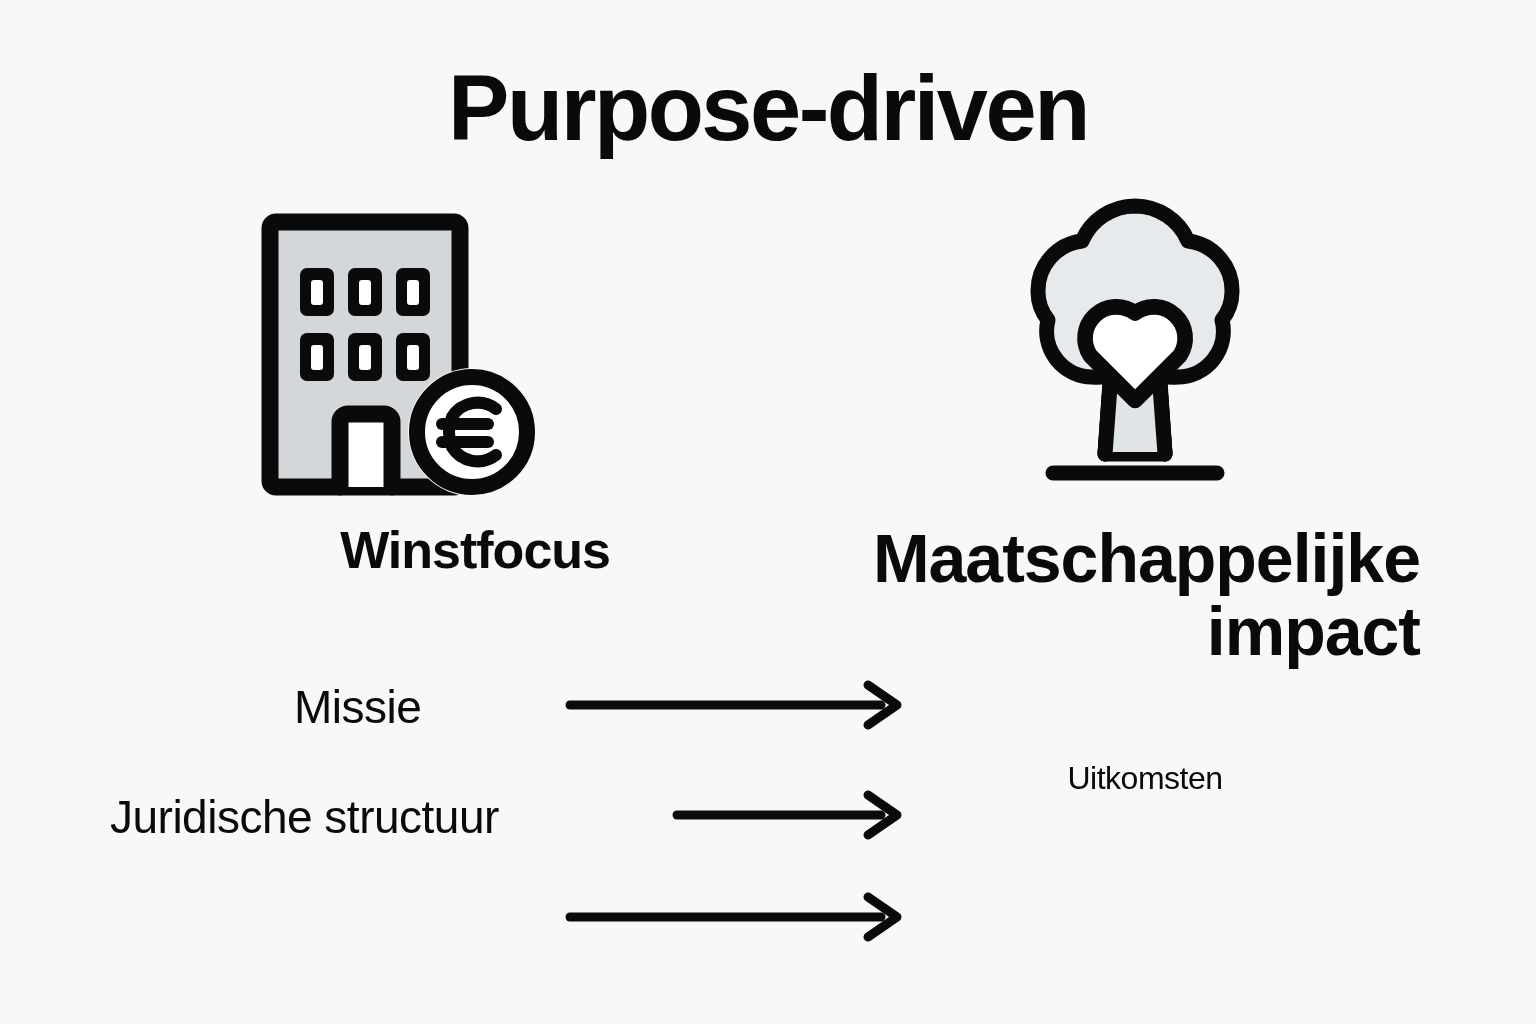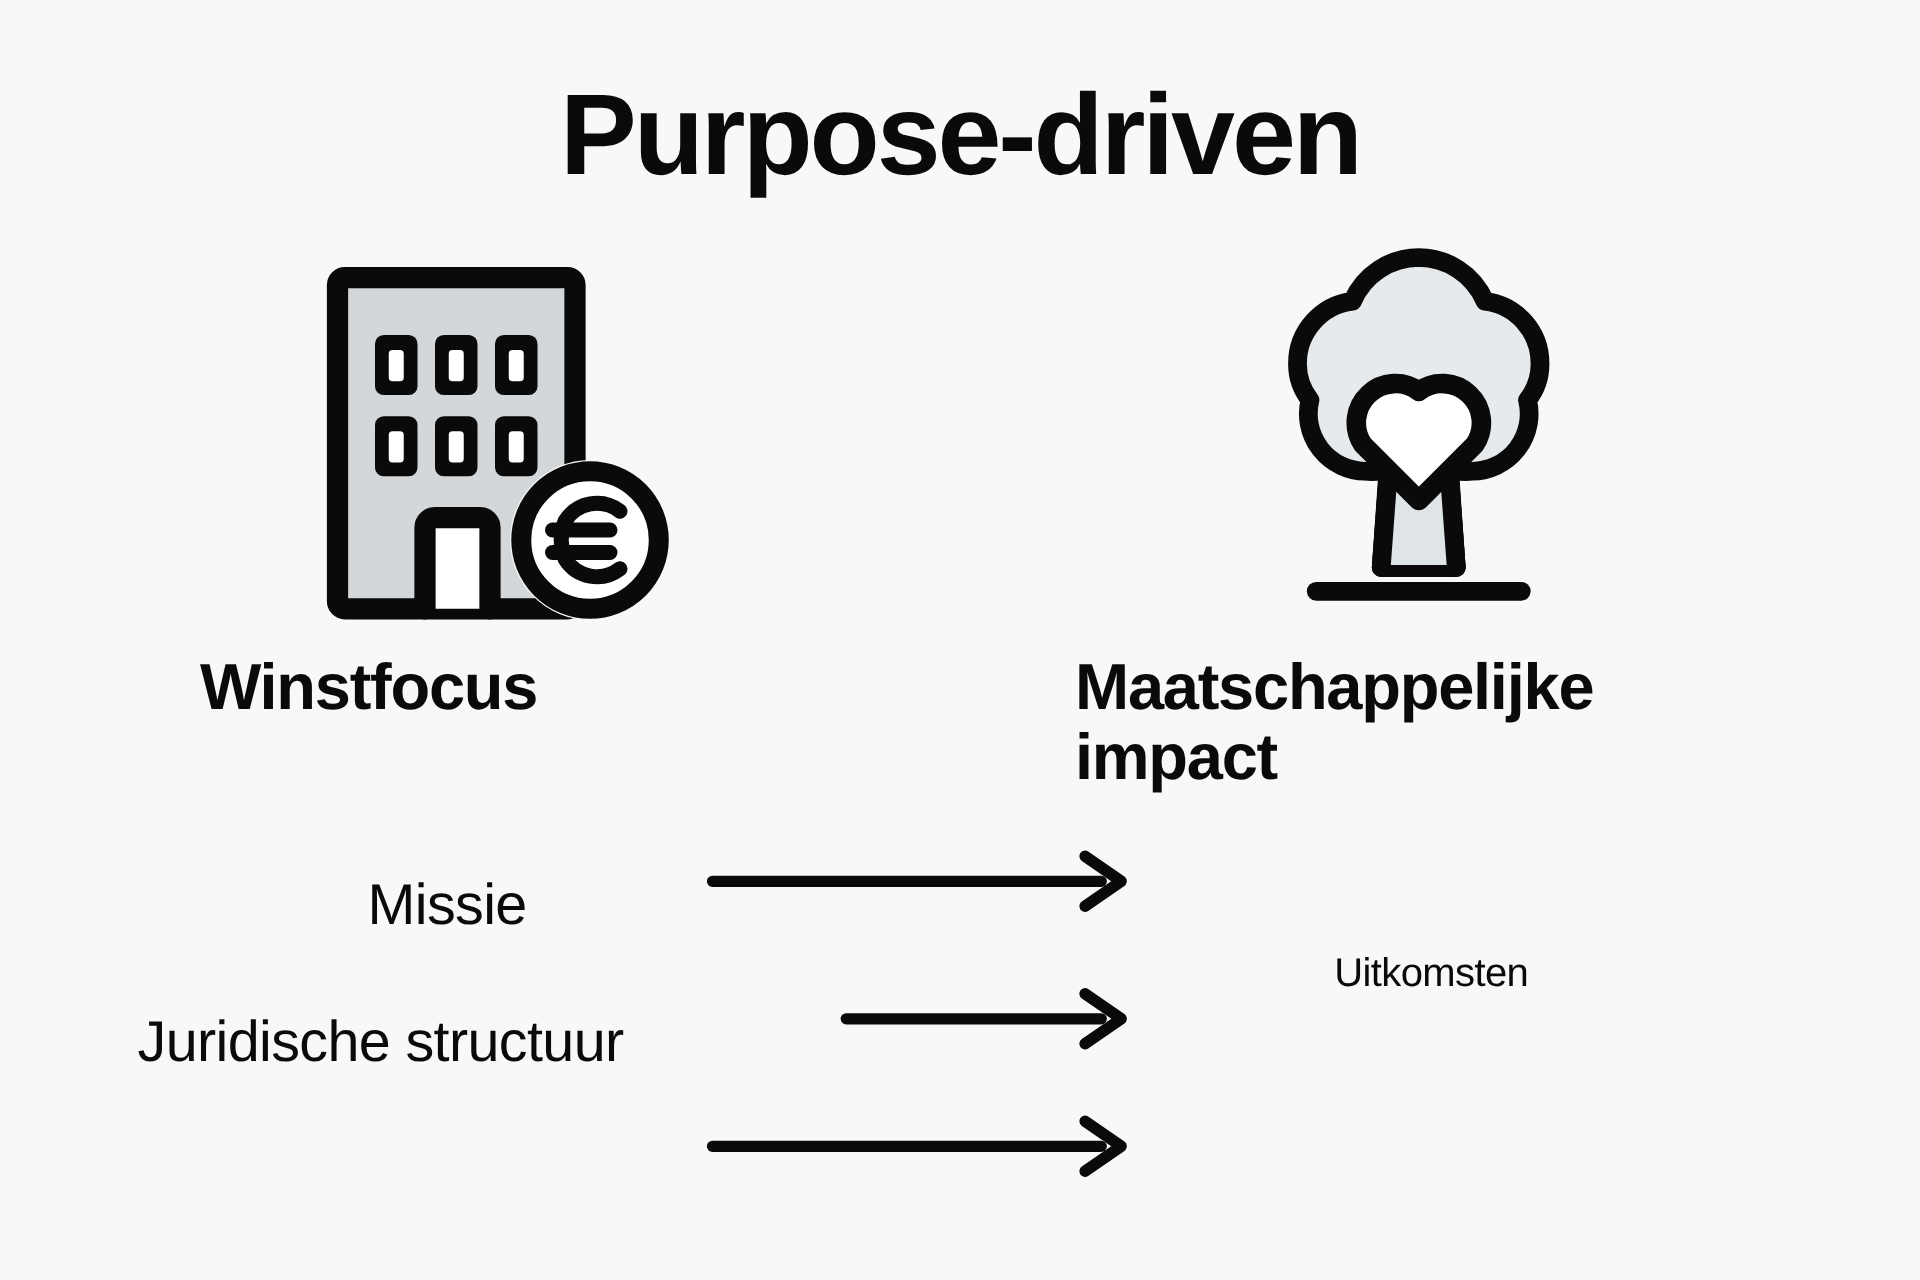--- a/index.html
+++ b/index.html
@@ -52,46 +52,45 @@
     top: 188px;
     width: 300px;
     height: 310px;
   }
 
   
   .caption {
     position: absolute;
     font-weight: 700;
     color: #0a0a0a;
-    text-align: left;
+    text-align: right;
     line-height: 1.08;
     letter-spacing: -1px;
   }
   .caption-left {
     left: 160px;
     top: 522px;
     width: 450px;
     font-size: 52px;
   }
   .caption-right {
     left: 860px;
     top: 522px;
     width: 560px;
-    font-size: 52px;
+    font-size: 68px;
   }
 
   
   .flow-label {
     position: absolute;
     font-size: 46px;
     font-weight: 400;
     color: #0a0a0a;
     white-space: nowrap;
     letter-spacing: -0.5px;
-    margin-top: 16px;
   }
   .flow-label.row1 { left: 294px; top: 680px; }
   .flow-label.row2 { left: 110px; top: 790px; }
 
   .arrow {
     position: absolute;
     height: 54px;
   }
   .arrow.row1 { left: 565px; top: 678px;  width: 340px; }
   .arrow.row2 { left: 672px; top: 788px;  width: 233px; }

